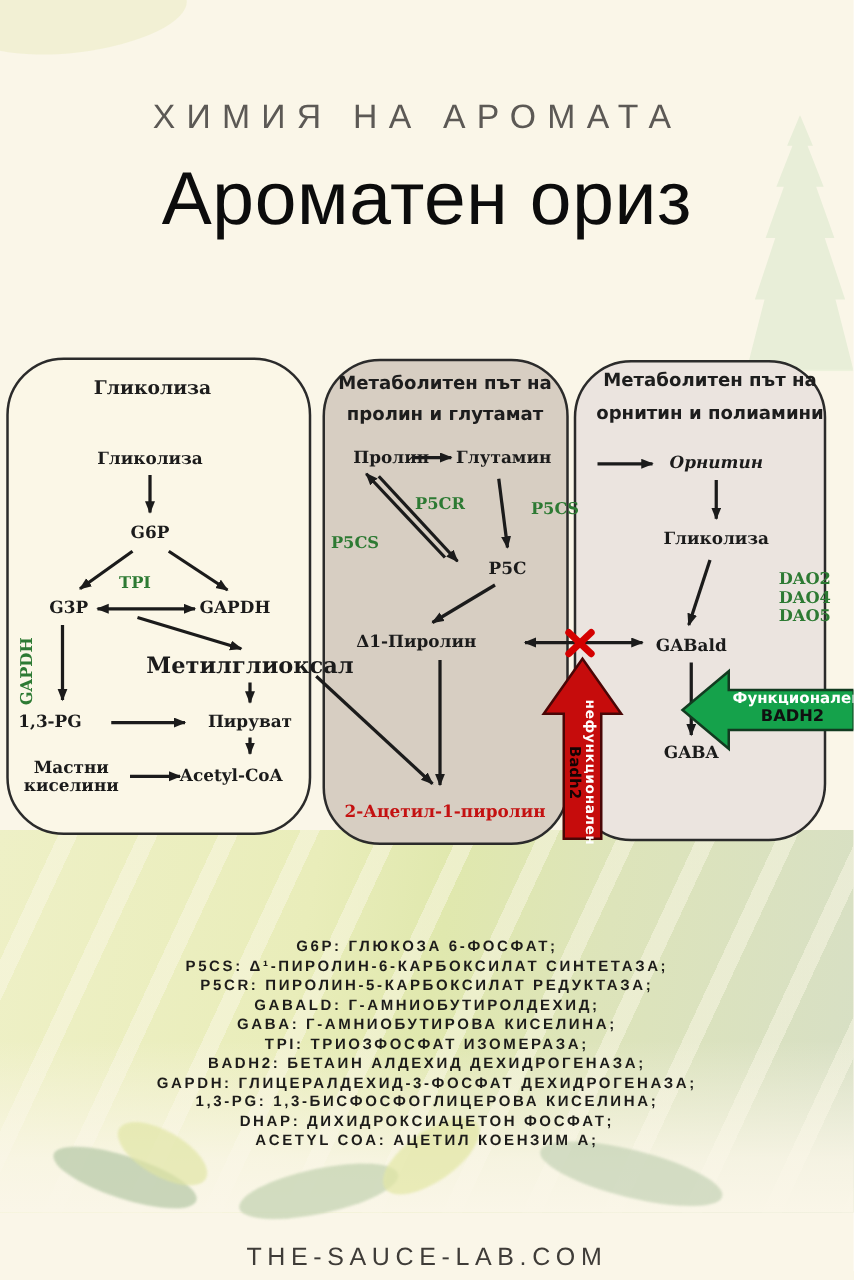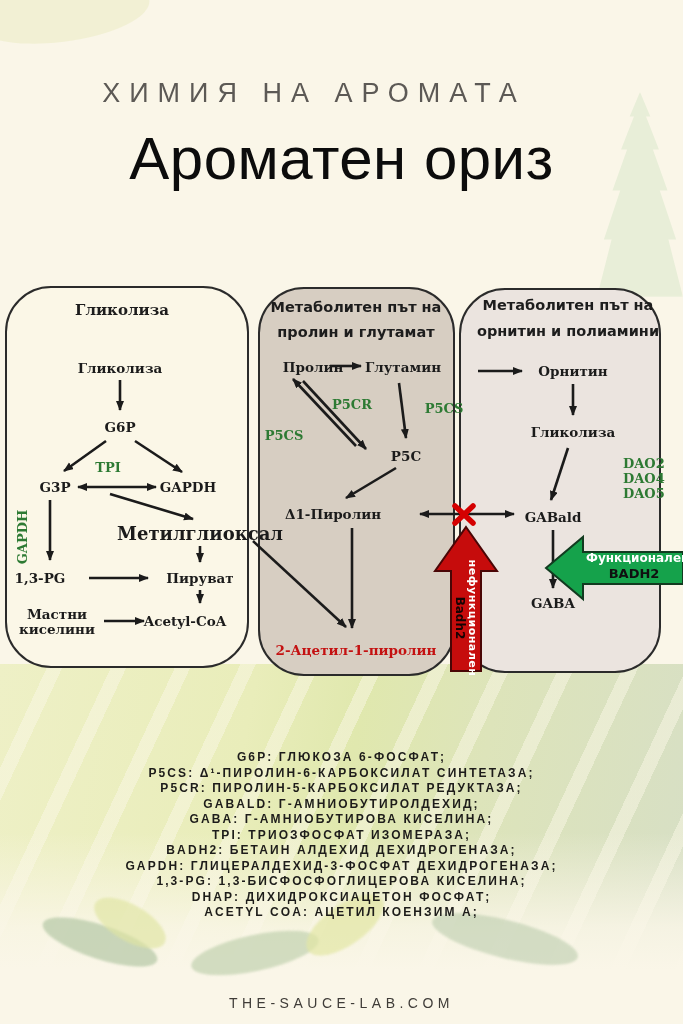--- a/index.html
+++ b/index.html
@@ -13,21 +13,21 @@
               clip-path:polygon(50% 0,62% 12%,57% 12%,72% 28%,65% 28%,82% 48%,73% 48%,92% 72%,83% 72%,100% 100%,0 100%,17% 72%,8% 72%,27% 48%,18% 48%,35% 28%,28% 28%,43% 12%,38% 12%);}
   .field{position:absolute;left:0;top:664px;width:683px;height:306px;
          background:linear-gradient(100deg,#eef0c6 0%,#e9edba 35%,#e0e8ae 50%,#dde4ba 68%,#d7dfc5 100%);}
   .field::before{content:"";position:absolute;inset:0;
          background:repeating-linear-gradient(115deg,rgba(250,247,230,0) 0 44px,rgba(250,247,230,.5) 44px 58px);}
   .field::after{content:"";position:absolute;inset:0;
          background:linear-gradient(to bottom,rgba(250,246,232,0) 55%,rgba(250,246,232,.85) 86%,#faf6e8 100%);}
   .leaf{position:absolute;border-radius:50%;filter:blur(1px);}
   
   .kicker{position:absolute;left:0;top:78px;width:628px;text-align:center;
-          font-family:"Liberation Sans",sans-serif;font-size:27px;letter-spacing:9px;color:#5c5955;}
+          font-family:"Liberation Sans",sans-serif;font-size:27px;letter-spacing:9px;color:#5c5955;padding-left:20px;}
   .big-title{position:absolute;left:0;top:124px;width:683px;text-align:center;
           font-family:"Liberation Sans",sans-serif;font-size:60px;color:#0c0c0c;letter-spacing:0.5px;}
   
   .panel{position:absolute;border:2px solid #2b2b2b;border-radius:46px;box-sizing:border-box;}
   .panel-left{left:5px;top:286px;width:244px;height:382px;background:#fbf7e7;}
   .panel-mid{left:258px;top:287px;width:197px;height:389px;background:#d7cec2;}
   .panel-right{left:459px;top:288px;width:202px;height:385px;background:#ebe4df;}
   
   .node{position:absolute;transform:translate(-50%,-50%);white-space:nowrap;z-index:5;
         font-size:13.5px;font-weight:bold;color:#1b1b1b;text-align:center;line-height:15px;}
@@ -49,21 +49,21 @@
   .green-arrow-label .l2{font-size:13px;color:#101010;}
   .red-arrow-label{position:absolute;left:466px;top:618px;z-index:7;transform:translate(-50%,-50%) rotate(90deg);
           text-align:center;font-family:"DejaVu Sans",sans-serif;font-weight:bold;line-height:13px;white-space:nowrap;}
   .red-arrow-label .l1{font-size:11px;color:#ffffff;letter-spacing:.5px;}
   .red-arrow-label .l2{font-size:12px;color:#140303;}
   
   .legend{position:absolute;left:0;top:750px;width:683px;z-index:6;text-align:center;
           font-family:"Liberation Sans",sans-serif;font-weight:bold;font-size:12px;
           letter-spacing:2.1px;color:#1d1c1a;line-height:15.5px;}
   .footer{position:absolute;left:0;top:995px;width:683px;text-align:center;z-index:6;
-          font-family:"Liberation Sans",sans-serif;font-size:14px;letter-spacing:4.5px;color:#3f3c38;}
+          font-family:"Liberation Sans",sans-serif;font-size:20px;letter-spacing:4.5px;color:#3f3c38;}
   svg.arrows{position:absolute;left:0;top:0;z-index:4;pointer-events:none;}
 </style>
 </head>
 <body>
 
 <div class="canvas">
 
   <div class="wash-topleft"></div>
   <div class="tree-right"></div>
   <div class="field"></div>
@@ -142,21 +142,21 @@
   <div class="node" style="left:403px;top:367px;">Глутамин</div>
   <div class="enzyme" style="left:352px;top:404px;">P5CR</div>
   <div class="enzyme" style="left:284px;top:435px;">P5CS</div>
   <div class="enzyme" style="left:444px;top:408px;">P5CS</div>
   <div class="node" style="left:406px;top:456px;">P5C</div>
   <div class="node" style="left:333px;top:514px;">Δ1-Пиролин</div>
   <div class="node red-node" style="left:356px;top:650px;">2-Ацетил-1-пиролин</div>
 
   <div class="ptitle sans" style="left:568px;top:305px;">Метаболитен път на</div>
   <div class="ptitle sans" style="left:568px;top:331px;">орнитин и полиамини</div>
-  <div class="node" style="left:573px;top:371px;">Орнитин</div>
+  <div class="node" style="left:573px;top:371px;font-style:italic;">Орнитин</div>
   <div class="node" style="left:573px;top:432px;">Гликолиза</div>
   <div class="dao-stack" style="left:583px;top:456px;">
     <div>DAO2</div>
     <div>DAO4</div>
     <div>DAO5</div>
   </div>
   <div class="node" style="left:553px;top:517px;">GABald</div>
   <div class="node" style="left:553px;top:603px;">GABA</div>
 
   <div class="green-arrow-label">

